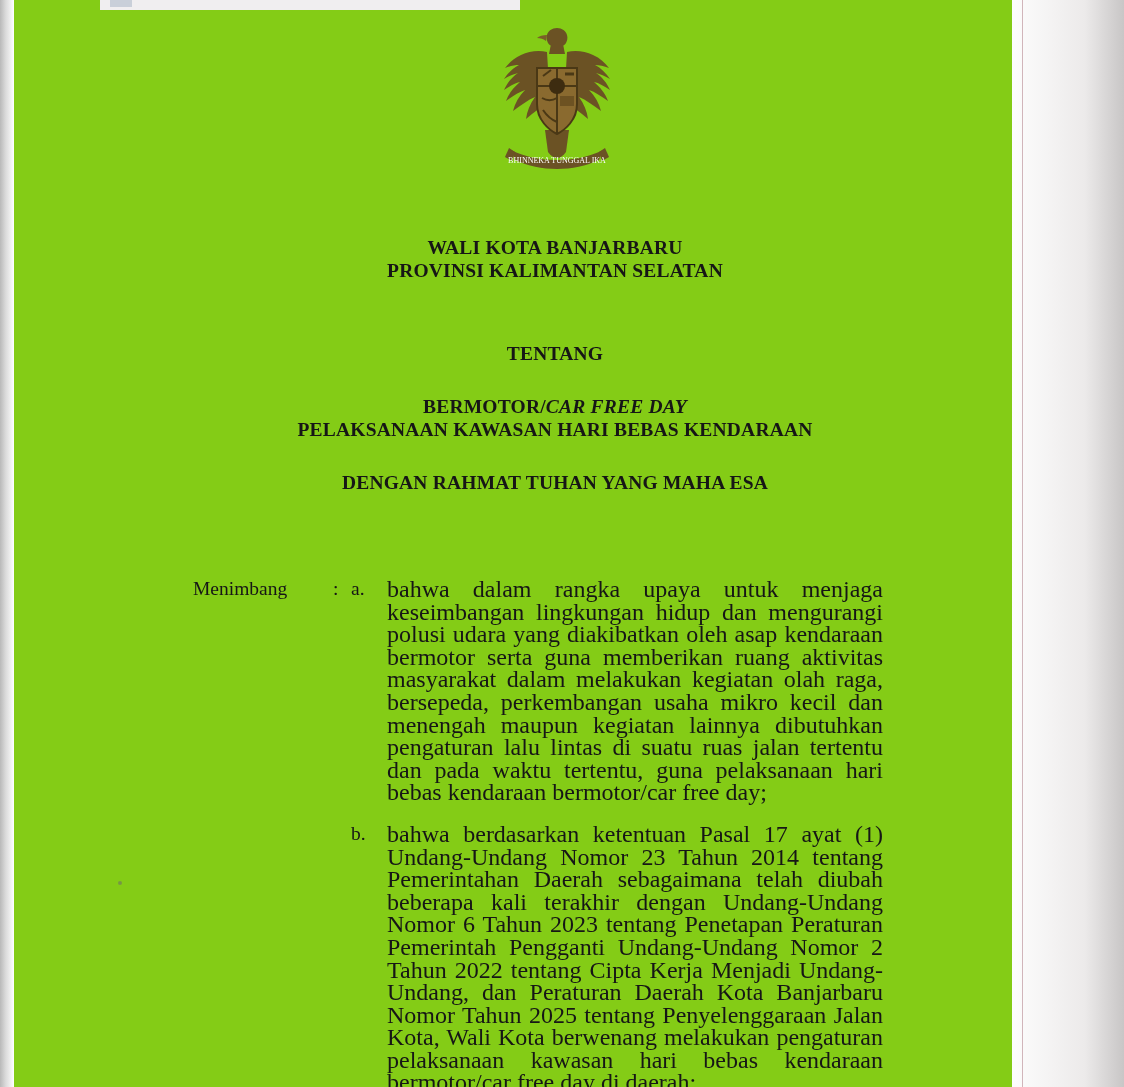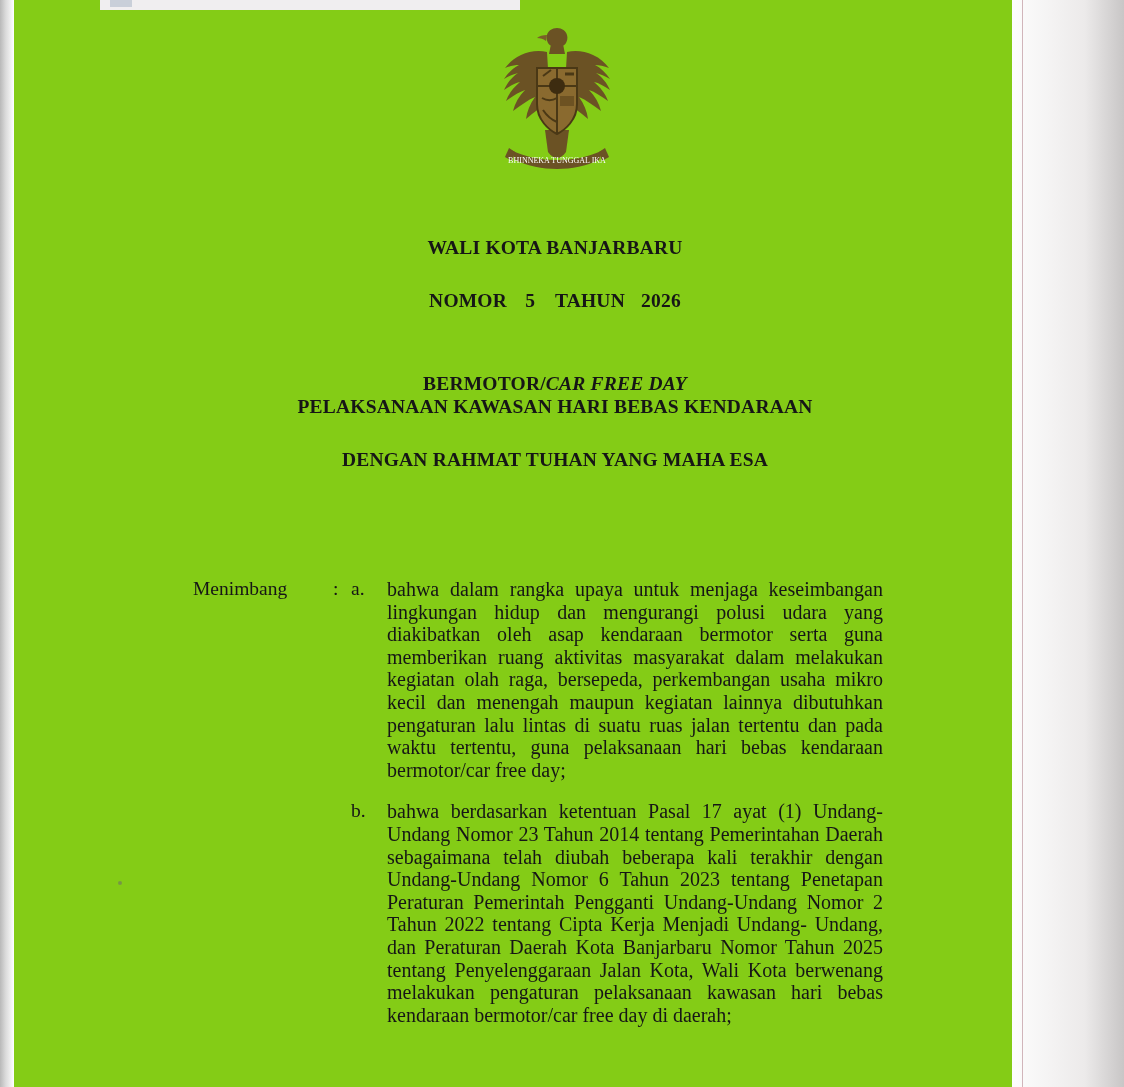--- a/index.html
+++ b/index.html
@@ -142,21 +142,21 @@
   }
   .clause-letter {
     width: 36px;
     flex: 0 0 36px;
     font-size: 19.5px;
     color: #161616;
     line-height: 22.6px;
   }
   .clause-text {
     flex: 1 1 auto;
-    font-size: 20px;
+    font-size: 24px;
     color: #161616;
     line-height: 22.6px;
     text-align: justify;
     text-justify: inter-word;
     hyphens: none;
   }
   .spacer-row { height: 10px; }
 </style>
 </head>
 <body>
@@ -205,31 +205,24 @@
         <path d="M118 126l-6 4 3 9 7-4z"></path>
       </g>
       <text x="70" y="141" font-family="'Liberation Serif', serif" font-size="8" fill="#fdfdfd" text-anchor="middle">BHINNEKA TUNGGAL IKA</text>
     </svg>
   </div>
 
   <div class="doc-body">
 
     <div id="heading-block">
       <div class="center-line bold l">WALI KOTA BANJARBARU</div>
-      <div class="gap-md"></div>
-      <div class="center-line bold l">
-        <span>NOMOR</span>
-        <span style="display:inline-block;width:8px"></span>
-        <span>5</span>
-        <span style="display:inline-block;width:10px"></span>
-        <span>TAHUN</span>
-        <span style="display:inline-block;width:6px"></span>
-        <span>2026</span>
-      </div>
-      <div class="gap-md"></div>
+      <div class="center-line bold l">PROVINSI KALIMANTAN SELATAN</div>
+      <div class="gap-md"></div>
+      <div class="gap-md"></div>
+      <div class="center-line bold l">TENTANG</div>
       <div class="gap-md"></div>
       <div class="center-line bold l">
         <span>BERMOTOR/</span><span class="italic">CAR FREE DAY</span>
       </div>
       <div class="center-line bold l">PELAKSANAAN KAWASAN HARI BEBAS KENDARAAN</div>
       <div class="gap-md"></div>
       <div class="center-line bold l">DENGAN RAHMAT TUHAN YANG MAHA ESA</div>
       <div class="gap-md"></div>
     </div>
 

